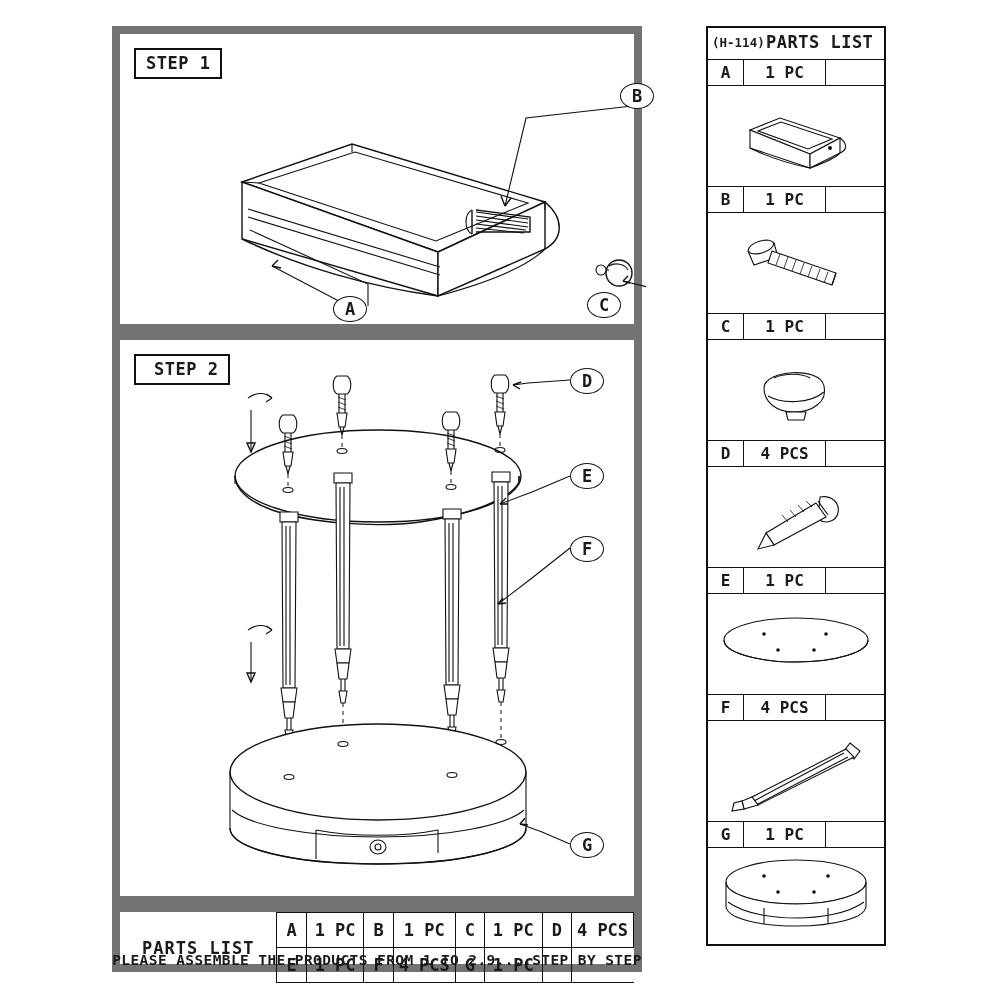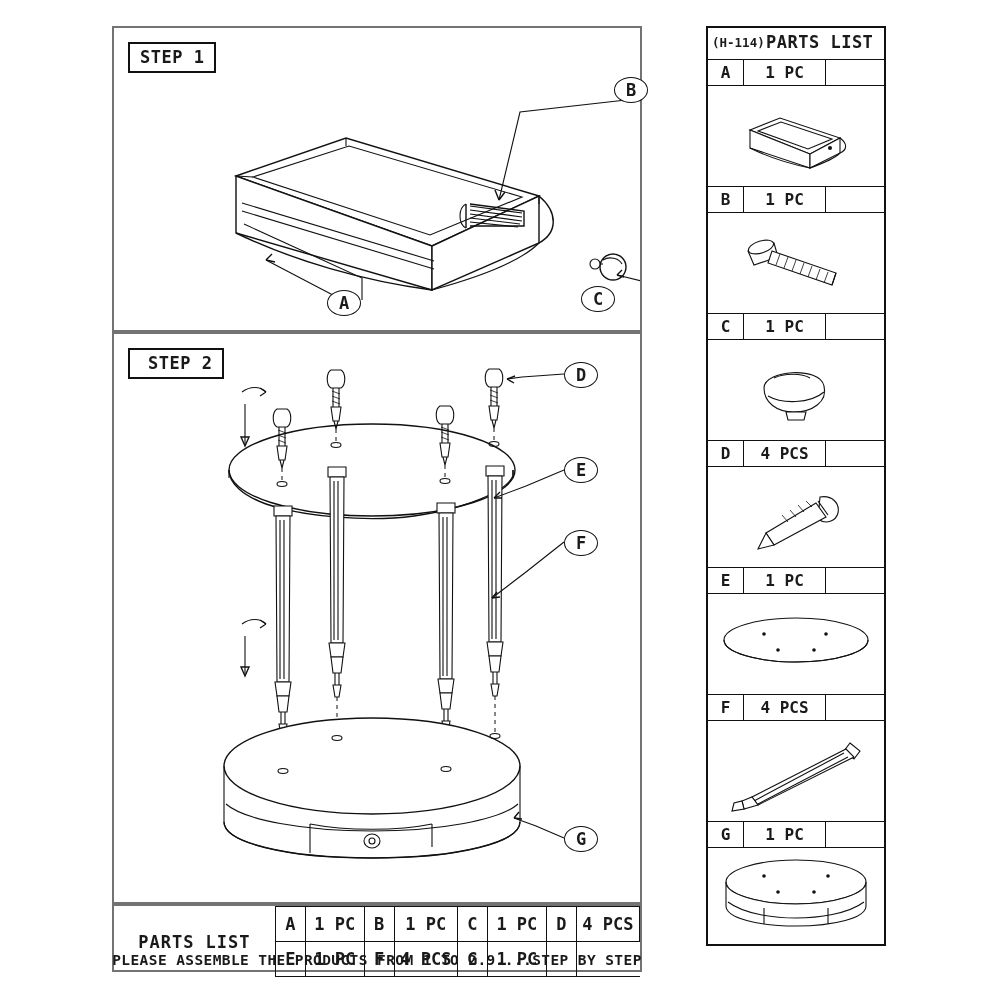--- a/index.html
+++ b/index.html
@@ -25,21 +25,21 @@
   
   .left-col {
     position: absolute;
     left: 112px;
     top: 26px;
     width: 530px;
     height: 920px;
   }
   .panel {
     position: absolute;
-    border: 2px solid #737373;
+    border: 8px solid #737373;
     background: #fff;
     box-sizing: border-box;
   }
   #step1-panel { left: 0; top: 0; width: 530px; height: 306px; }
   #step2-panel { left: 0; top: 306px; width: 530px; height: 572px; }
   #partslist-panel { left: 0; top: 878px; width: 530px; height: 68px; }
 
   .step-label {
     position: absolute;
     border: 2px solid #111;

